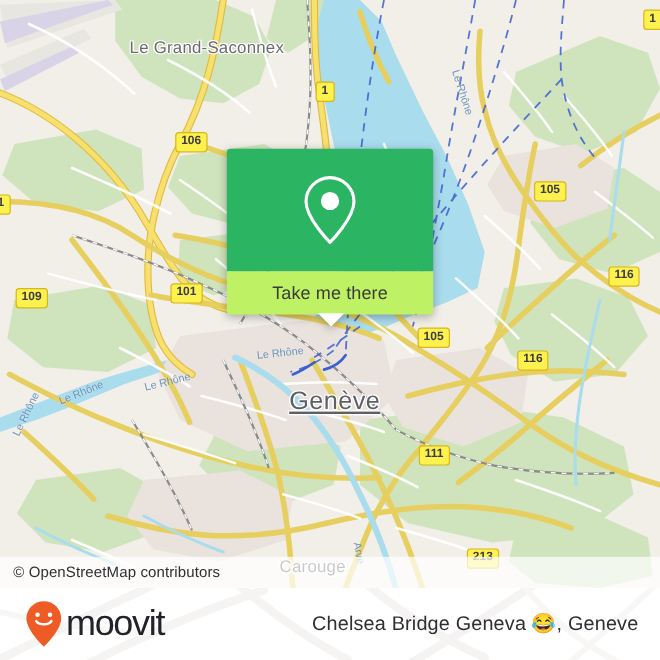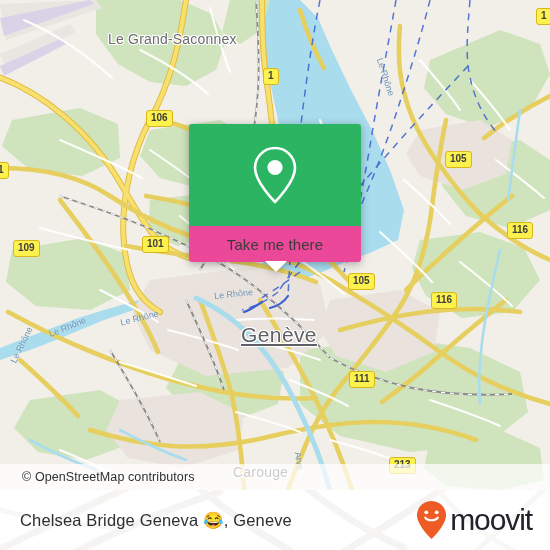--- a/index.html
+++ b/index.html
@@ -97,21 +97,21 @@
     height: 102px;
     background: #2bb563;
     border-radius: 3px 3px 0 0;
     display: flex;
     align-items: center;
     justify-content: center;
   }
   #popup-btn {
     width: 172px;
     height: 36px;
-    background: #ec4899;
+    background: #bef264;
     border-radius: 0 0 3px 3px;
     display: flex;
     align-items: center;
     justify-content: center;
     color: #3b3b3b;
     font-size: 15px;
     letter-spacing: .1px;
     cursor: pointer;
   }
   #popup-tail {
@@ -132,21 +132,21 @@
     width: 550px;
     height: 26px;
     background: rgba(255,255,255,.72);
     display: flex;
     align-items: center;
     pointer-events: none;
   }
   #osm-text {
     font-size: 12.5px;
     color: #2f2f33;
-    padding-left: 22px;
+    padding-left: 11px;
     letter-spacing: .1px;
   }
 
   
   #bottom {
     position: absolute;
     left: 0;
     top: 490px;
     width: 550px;
     height: 60px;
@@ -423,27 +423,27 @@
         <path d="M330,70 C370,46 408,22 444,-2"></path>
       </g>
       <g fill="none" stroke="#f3f1ef" stroke-width="5" stroke-linecap="round">
         <path d="M430,-10 C452,20 480,44 516,62"></path>
         <path d="M470,66 C498,42 524,18 548,-4"></path>
         <path d="M0,20 C40,30 84,36 130,38"></path>
       </g>
     </svg>
 
     <div id="bottom-inner">
-      <div id="place-title">Chelsea Bridge Geneva 😂, Geneve</div>
-
       <div id="brand">
         <svg width="33" height="40" viewBox="0 0 33 40">
           <path d="M16.5 1 C8.5 1 2 7.4 2 15.3 C2 25.6 16.5 39 16.5 39 C16.5 39 31 25.6 31 15.3 C31 7.4 24.5 1 16.5 1 Z" fill="#ef5b25"></path>
           <circle cx="11.3" cy="12.3" r="1.9" fill="#ffffff"></circle>
           <circle cx="21.7" cy="12.3" r="1.9" fill="#ffffff"></circle>
           <path d="M10.2 17.6 C12.3 21.1 20.7 21.1 22.8 17.6" fill="none" stroke="#ffffff" stroke-width="2.1" stroke-linecap="round"></path>
         </svg>
         <span id="brand-word">moovit</span>
       </div>
+
+      <div id="place-title">Chelsea Bridge Geneva 😂, Geneve</div>
     </div>
   </div>
 
 </div>
 
 </body></html>

